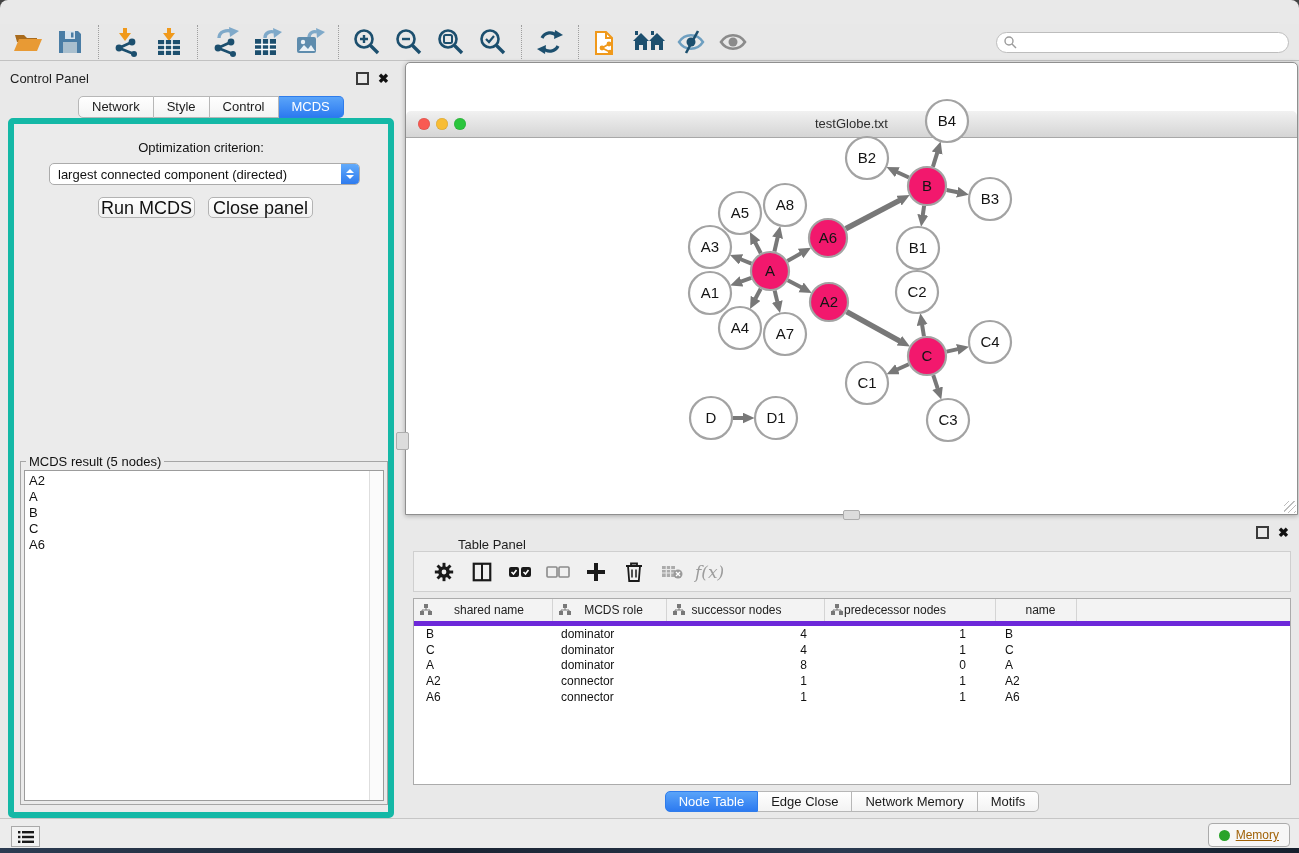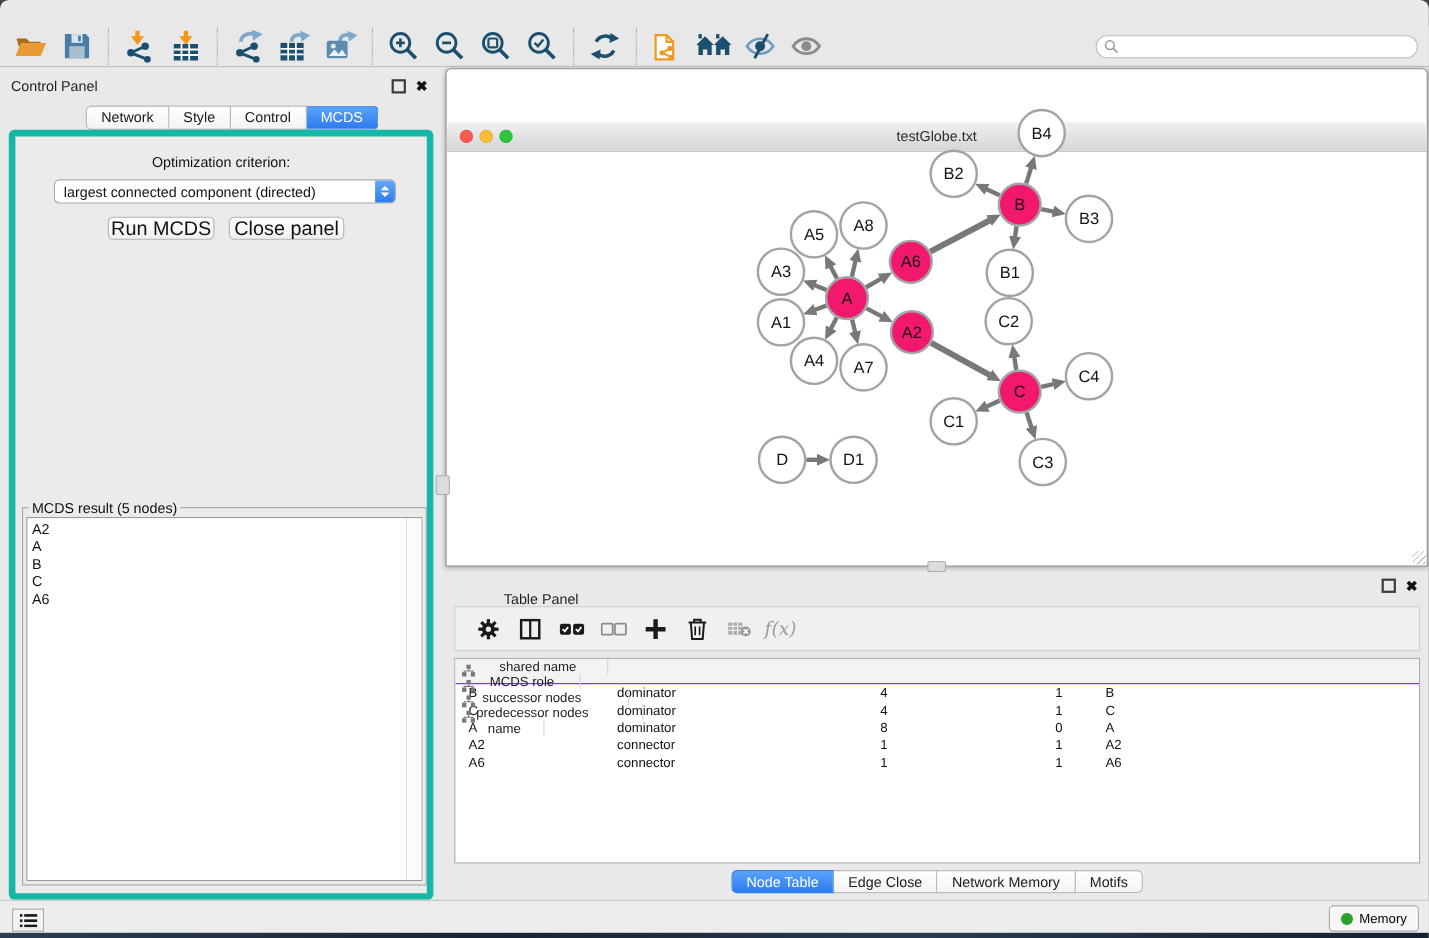--- a/index.html
+++ b/index.html
@@ -69,37 +69,37 @@
                 border:1px solid #ADADAD;border-radius:2px;}
   .split-grip-h{position:absolute;left:843px;top:510px;width:15px;height:8px;background:#DCDCDC;
                 border:1px solid #ADADAD;border-radius:2px;}
   
   .tp-toolbar{position:absolute;left:413px;top:551px;width:878px;height:41px;background:#F0F0F0;
               border:1px solid #CFCFCF;box-sizing:border-box;display:flex;align-items:center;padding-left:11px;}
   .tp-btn{width:38px;height:30px;display:flex;align-items:center;justify-content:center;}
   .fx{font-family:"DejaVu Serif",serif;font-style:italic;font-size:17px;color:#9C9C9C;margin-left:4px;}
   .dtable{position:absolute;left:413px;top:598px;width:878px;height:187px;background:#fff;
           border:1px solid #ABABAB;box-sizing:border-box;overflow:hidden;}
-  .thead{display:flex;height:22px;background:#F3F3F3;border-bottom:1px solid #6d28d9;flex-direction:column;}
+  .thead{display:flex;height:22px;background:#F3F3F3;border-bottom:5px solid #6d28d9;}
   .th{position:relative;display:flex;align-items:center;justify-content:center;font-size:12px;
       color:#222;border-right:1px solid #D4D4D4;box-sizing:border-box;}
   .th .hicon{position:absolute;left:6px;top:5px;}
   .trow{display:flex;height:15.7px;font-size:12px;color:#111;align-items:center;}
   .td{box-sizing:border-box;overflow:hidden;white-space:nowrap;}
   .c0{width:139px;padding-left:12px;} .c1{width:114px;padding-left:8px;}
   .c2{width:158px;text-align:right;padding-right:18px;} .c3{width:171px;text-align:right;padding-right:30px;}
   .c4{width:81px;padding-left:9px;} .cf{flex:1;}
   .tp-tabs{position:absolute;top:791px;left:405px;width:894px;display:flex;justify-content:center;}
   .tp-tabs .seg{line-height:19px;height:21px;box-sizing:border-box;}
   
   .statusbar{position:absolute;left:0;right:0;top:818px;height:30px;background:#ECECEC;border-top:1px solid #C6C6C6;}
   .list-btn{position:absolute;left:11px;top:7px;width:27px;height:19px;border:1px solid #A9A9A9;
             background:#F2F2F2;display:flex;align-items:center;justify-content:center;}
   .mem-btn{position:absolute;right:9px;top:4px;height:22px;border:1px solid #ABABAB;border-radius:4px;
-           background:#F7F7F7;display:flex;align-items:center;gap:6px;padding:0 10px;font-size:12px;color:#000000;}
+           background:#F7F7F7;display:flex;align-items:center;gap:6px;padding:0 10px;font-size:12px;color:#a16207;text-decoration:underline;}
   .mem-dot{width:11px;height:11px;border-radius:50%;background:#2AA32A;}
   .desktop-strip{position:absolute;left:0;right:0;top:848px;height:5px;
      background:linear-gradient(90deg,#2C3C52,#1A2433 35%,#2A3A50 65%,#16202E);}
 </style>
 </head>
 <body>
 
 <div class="app">
 
 

